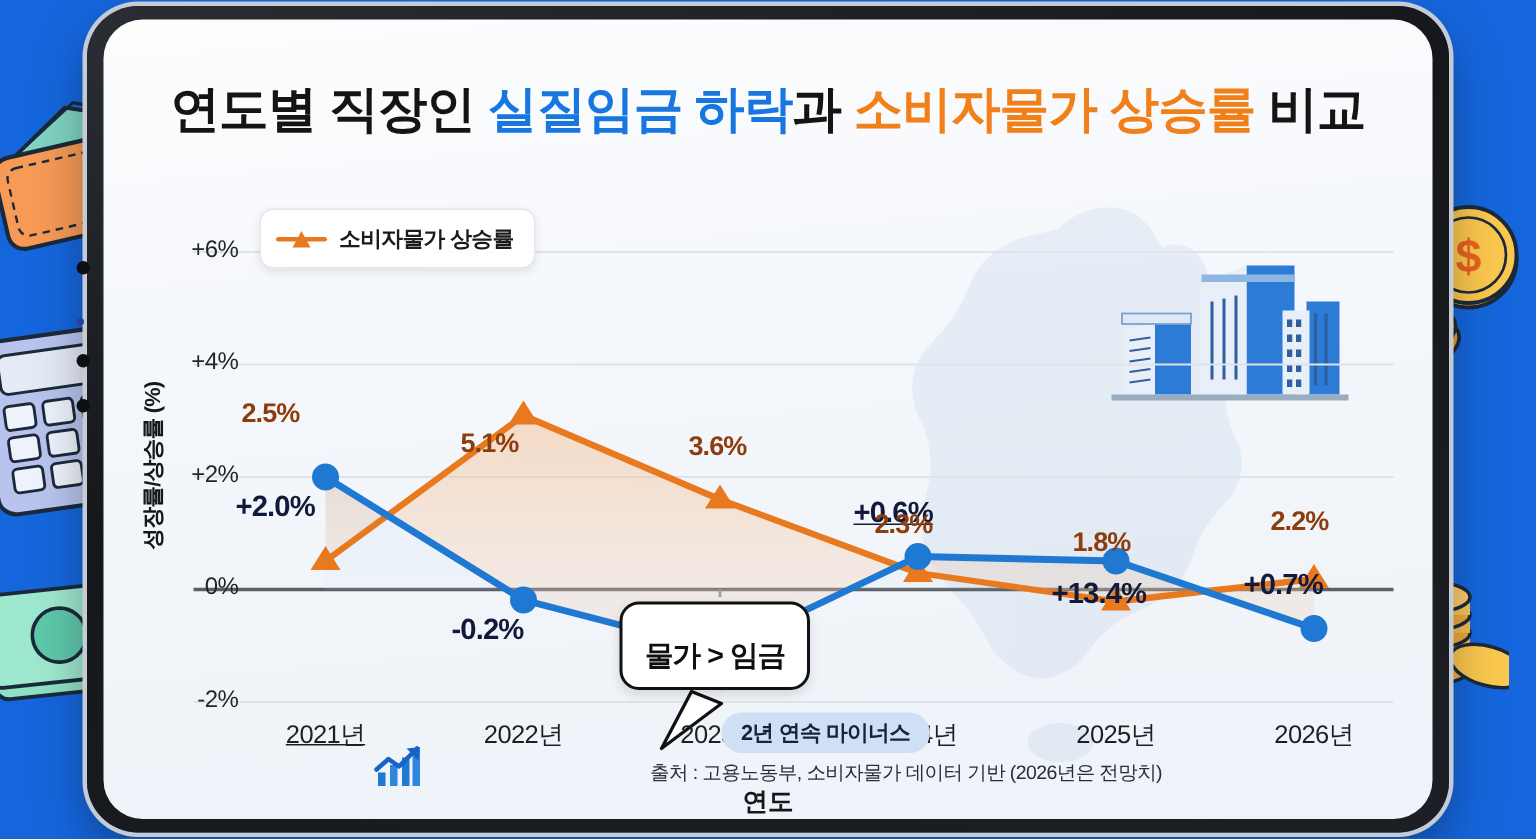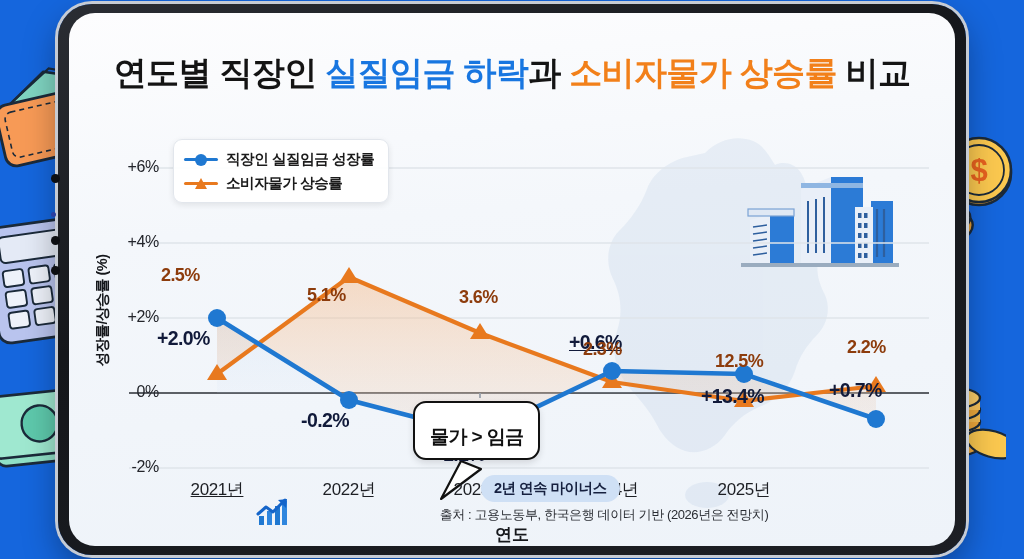--- a/index.html
+++ b/index.html
@@ -351,45 +351,39 @@
       <div class="ytick" style="left:30px; top:260px;">0%</div>
       <div class="ytick" style="left:30px; top:335px;">-2%</div>
 
       <div id="ylabel">성장률/상승률 (%)</div>
 
       <div class="xtick" style="left:88px;  top:355px;text-decoration:underline;">2021년</div>
       <div class="xtick" style="left:220px; top:355px;">2022년</div>
       <div class="xtick" style="left:351px; top:355px;">2023년</div>
       <div class="xtick" style="left:483px; top:355px;">2024년</div>
       <div class="xtick" style="left:615px; top:355px;text-align:center;">2025년</div>
+      <div class="xtick" style="left:747px; top:355px;">2026년</div>
 
       <div id="xlabel">연도</div>
 
       <div class="vlabel blue" style="left:88px;  top:204px;">+2.0%</div>
       <div class="vlabel blue" style="left:232px; top:286px;">-0.2%</div>
       <div class="vlabel blue" style="left:368px; top:320px;">-1.1%</div>
       <div class="vlabel blue" style="left:500px; top:208px;text-decoration:underline;">+0.6%</div>
       <div class="vlabel blue" style="left:632px; top:262px;">+13.4%</div>
       <div class="vlabel blue" style="left:760px; top:256px;">+0.7%</div>
 
       <div class="vlabel orange" style="left:92px;  top:142px;">2.5%</div>
       <div class="vlabel orange" style="left:238px; top:162px;">5.1%</div>
       <div class="vlabel orange" style="left:390px; top:164px;">3.6%</div>
       <div class="vlabel orange" style="left:514px; top:216px;text-align:center;">2.3%</div>
-      <div class="vlabel orange" style="left:646px; top:228px;">12.5%</div>
+      <div class="vlabel orange" style="left:646px; top:228px;">1.8%</div>
       <div class="vlabel orange" style="left:778px; top:214px;">2.2%</div>
 
       <div id="legend">
-        <div class="legend-row">
-          <span class="legend-key">
-            <i style="background:#1f78d1"></i>
-              <b style="background:#1f78d1"></b>
-          </span>
-          <span class="legend-label">직장인 실질임금 성장률</span>
-        </div>
         <div class="legend-row">
           <span class="legend-key">
             <i style="background:#e8791e"></i>
               <s style="border-bottom:11px solid #e8791e"></s>
           </span>
           <span class="legend-label">소비자물가 상승률</span>
         </div>
       </div>
 
       <div id="callout">
@@ -403,17 +397,17 @@
       <span>
         <svg width="34" height="30" viewBox="0 0 34 30">
           <path d="M3 27 L3 18 L8 18 L8 27 Z" fill="#1f78d1"></path>
           <path d="M11 27 L11 13 L16 13 L16 27 Z" fill="#2f86de"></path>
           <path d="M19 27 L19 8 L24 8 L24 27 Z" fill="#1f78d1"></path>
           <path d="M26 27 L26 3 L31 3 L31 27 Z" fill="#2f86de"></path>
           <path d="M2 16 L10 9 L17 14 L29 2" fill="none" stroke="#1565c9" stroke-width="3" stroke-linecap="round" stroke-linejoin="round"></path>
           <path d="M22 2 L31 1 L30 10 Z" fill="#1565c9"></path>
         </svg>
       </span>
-      <span id="source-text">출처 : 고용노동부, 한국은행 데이터 기반 (2026년은 전망치)</span>
+      <span id="source-text">출처 : 고용노동부, 소비자물가 데이터 기반 (2026년은 전망치)</span>
     </div>
 
   </div>
 </div>
 
 </body></html>

